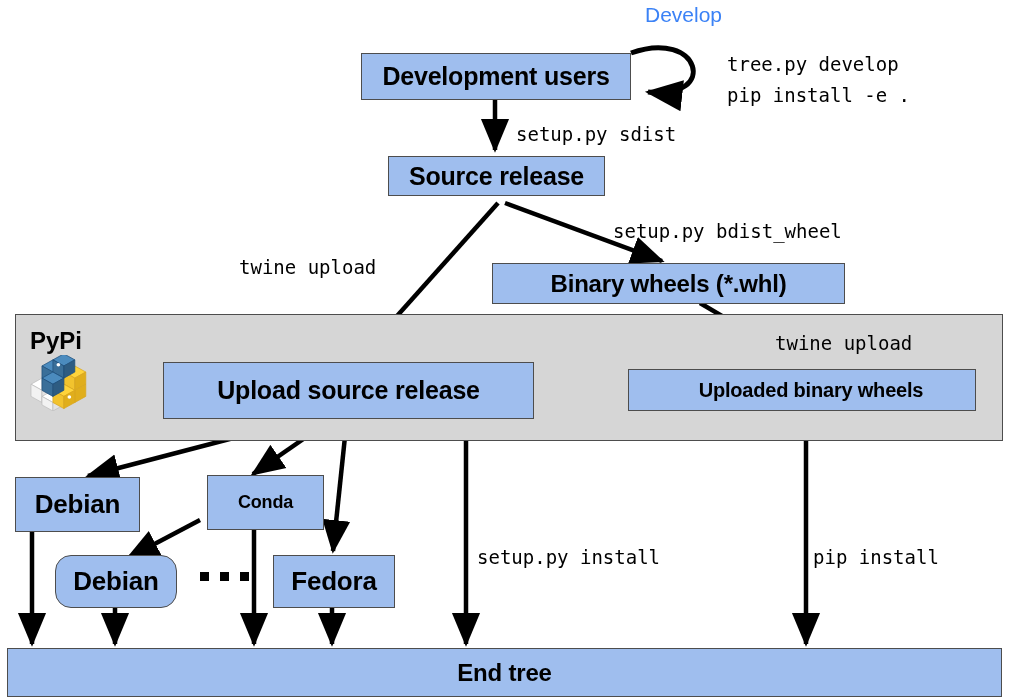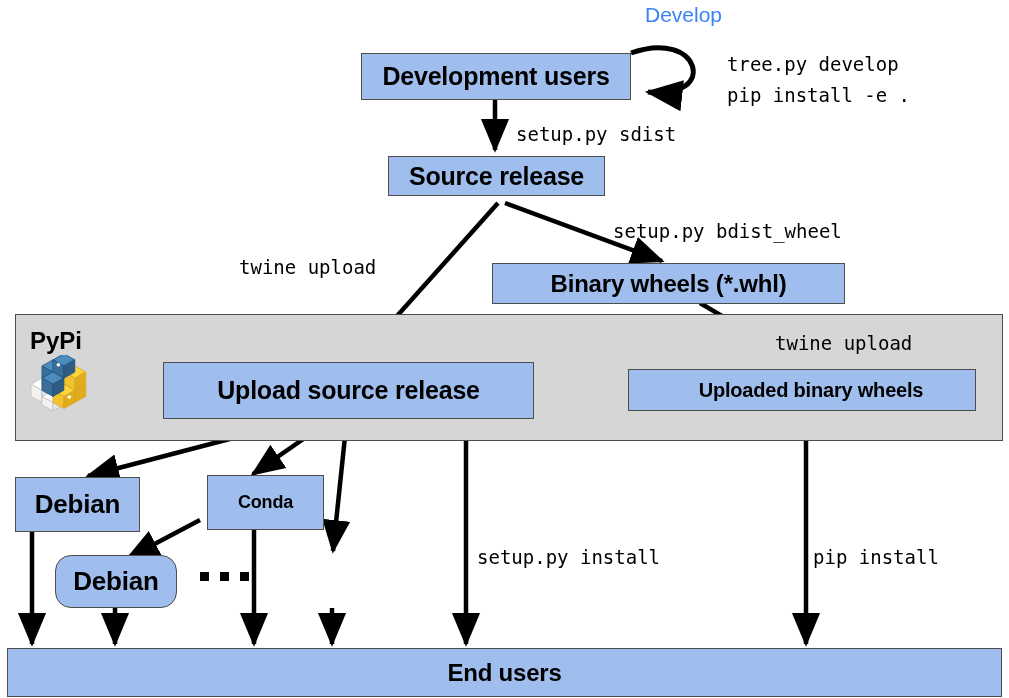--- a/index.html
+++ b/index.html
@@ -200,23 +200,26 @@
   </div>
 
   <div class="node" style="left:187px; top:475px; width:117px; height:55px; font-size:18px;margin-left:20px;">
     <span>Conda</span>
   </div>
 
   <div class="node" style="left:55px; top:555px; width:122px; height:53px; font-size:26px;border-radius:16px;">
     <span>Debian</span>
   </div>
 
+  <div class="node" style="left:273px; top:555px; width:122px; height:53px; font-size:26px;">
+    <span>Fedora</span>
+  </div>
 
   <div class="node" style="left:7px; top:648px; width:995px; height:49px; font-size:24px;">
-    <span>End users</span>
+    <span>End tree</span>
   </div>
 
   <div class="ellipsis-dots" style="left:200px; top:572px;">
     <i></i>
     <i></i>
     <i></i>
   </div>
 
   <div class="plain-label" style="left:645px; top:3px;">Develop</div>
 

